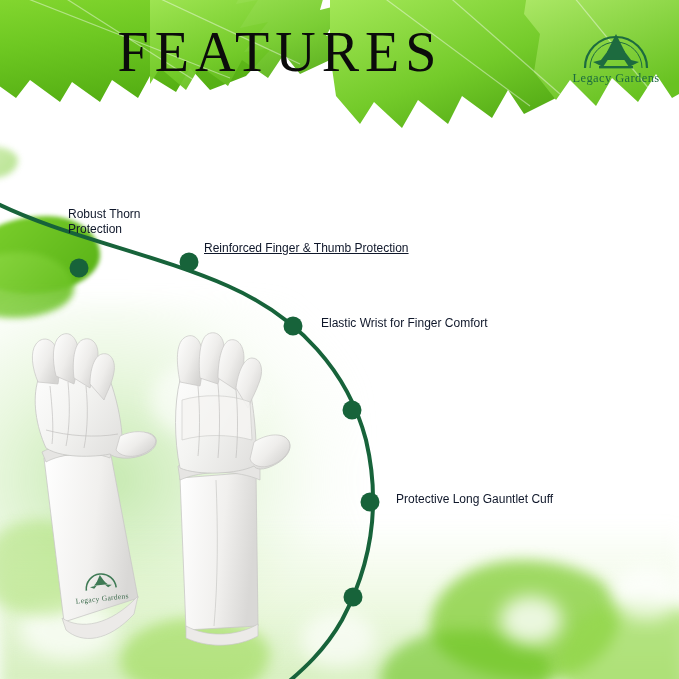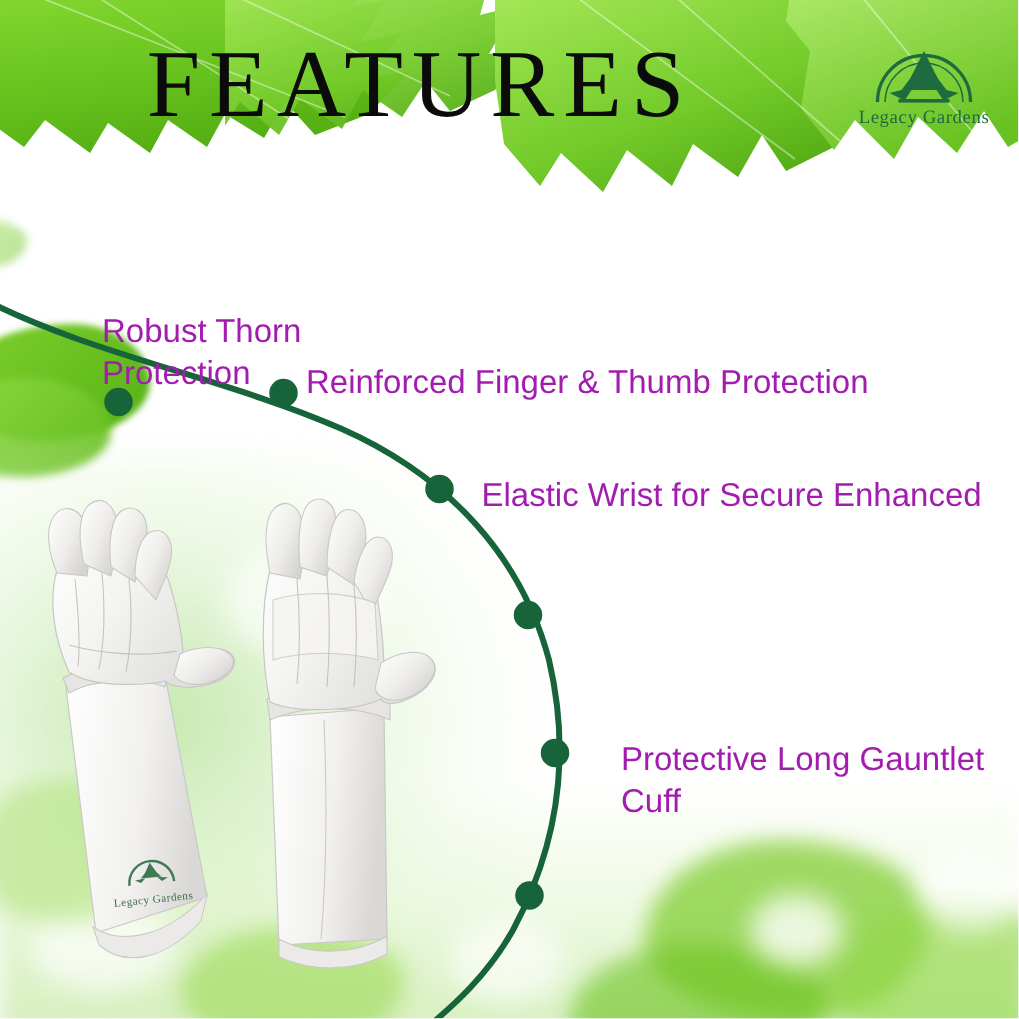--- a/index.html
+++ b/index.html
@@ -32,46 +32,46 @@
   .bokeh{position:absolute;border-radius:48% 52% 44% 56%/56% 44% 56% 44%;filter:blur(7px);}
   .bokeh2{position:absolute;border-radius:50%;filter:blur(9px);}
 
   
   .top-leaves{position:absolute;left:0;top:-6px;width:679px;height:200px;}
 
   
   .title{
     position:absolute;left:0;top:24px;width:560px;text-align:center;
     font-family:"Liberation Serif", serif;
-    font-size:64px;line-height:1;letter-spacing:6px;color:#0b0b0b;
+    font-size:56px;line-height:1;letter-spacing:6px;color:#0b0b0b;
     font-weight:400;z-index:6;
   }
 
   
   .logo{position:absolute;left:566px;top:26px;width:100px;text-align:center;z-index:7;}
   .logo-mark{width:70px;height:44px;margin:0 auto;display:block;}
   .logo-text{
     font-family:"Liberation Serif", serif;
     font-size:12.5px;color:#1d6b3f;letter-spacing:.4px;margin-top:1px;white-space:nowrap;
   }
 
   
   .arc-svg{position:absolute;left:0;top:0;width:679px;height:679px;z-index:5;}
 
   
   .feat{
-    position:absolute;z-index:6;color:#a21caf;
+    position:absolute;z-index:6;color:#0f172a;
     font-family:"Liberation Sans", sans-serif;
-    font-size:22px;line-height:1.28;white-space:pre-line;
+    font-size:12px;line-height:1.28;white-space:pre-line;
   }
   .f0{left:68px;top:207px;}
-  .f1{left:204px;top:241px;}
+  .f1{left:204px;top:241px;text-decoration:underline;}
   .f2{left:321px;top:316px;}
   .f3{left:377px;top:399px;}
-  .f4{left:396px;top:492px;margin-left:18px;}
+  .f4{left:396px;top:492px;}
   .f5{left:378px;top:588px;}
 
   
   .gloves{position:absolute;left:0;top:330px;width:310px;height:340px;z-index:4;}
   .glove-logo{
     position:absolute;z-index:5;text-align:center;
     transform:rotate(-6deg);
   }
   .glove-logo-text{
     font-family:"Liberation Serif", serif;font-size:7.5px;color:#3d6b4d;letter-spacing:.3px;
@@ -274,16 +274,16 @@
       <path d="M12,36 L28,32 L22,41 Z" fill="#1d6b3f"></path>
       <path d="M58,36 L42,32 L48,41 Z" fill="#1d6b3f"></path>
       <rect x="18" y="40" width="34" height="2.4" fill="#1d6b3f"></rect>
     </svg>
     <div class="logo-text">Legacy Gardens</div>
   </div>
 
   <div class="feat f0">Robust Thorn
 Protection</div>
   <div class="feat f1">Reinforced Finger &amp; Thumb Protection</div>
-  <div class="feat f2">Elastic Wrist for Secure Enhanced</div>
+  <div class="feat f2">Elastic Wrist for Finger Comfort</div>
   <div class="feat f4">Protective Long Gauntlet Cuff</div>
 
 </div>
 
 </body></html>

